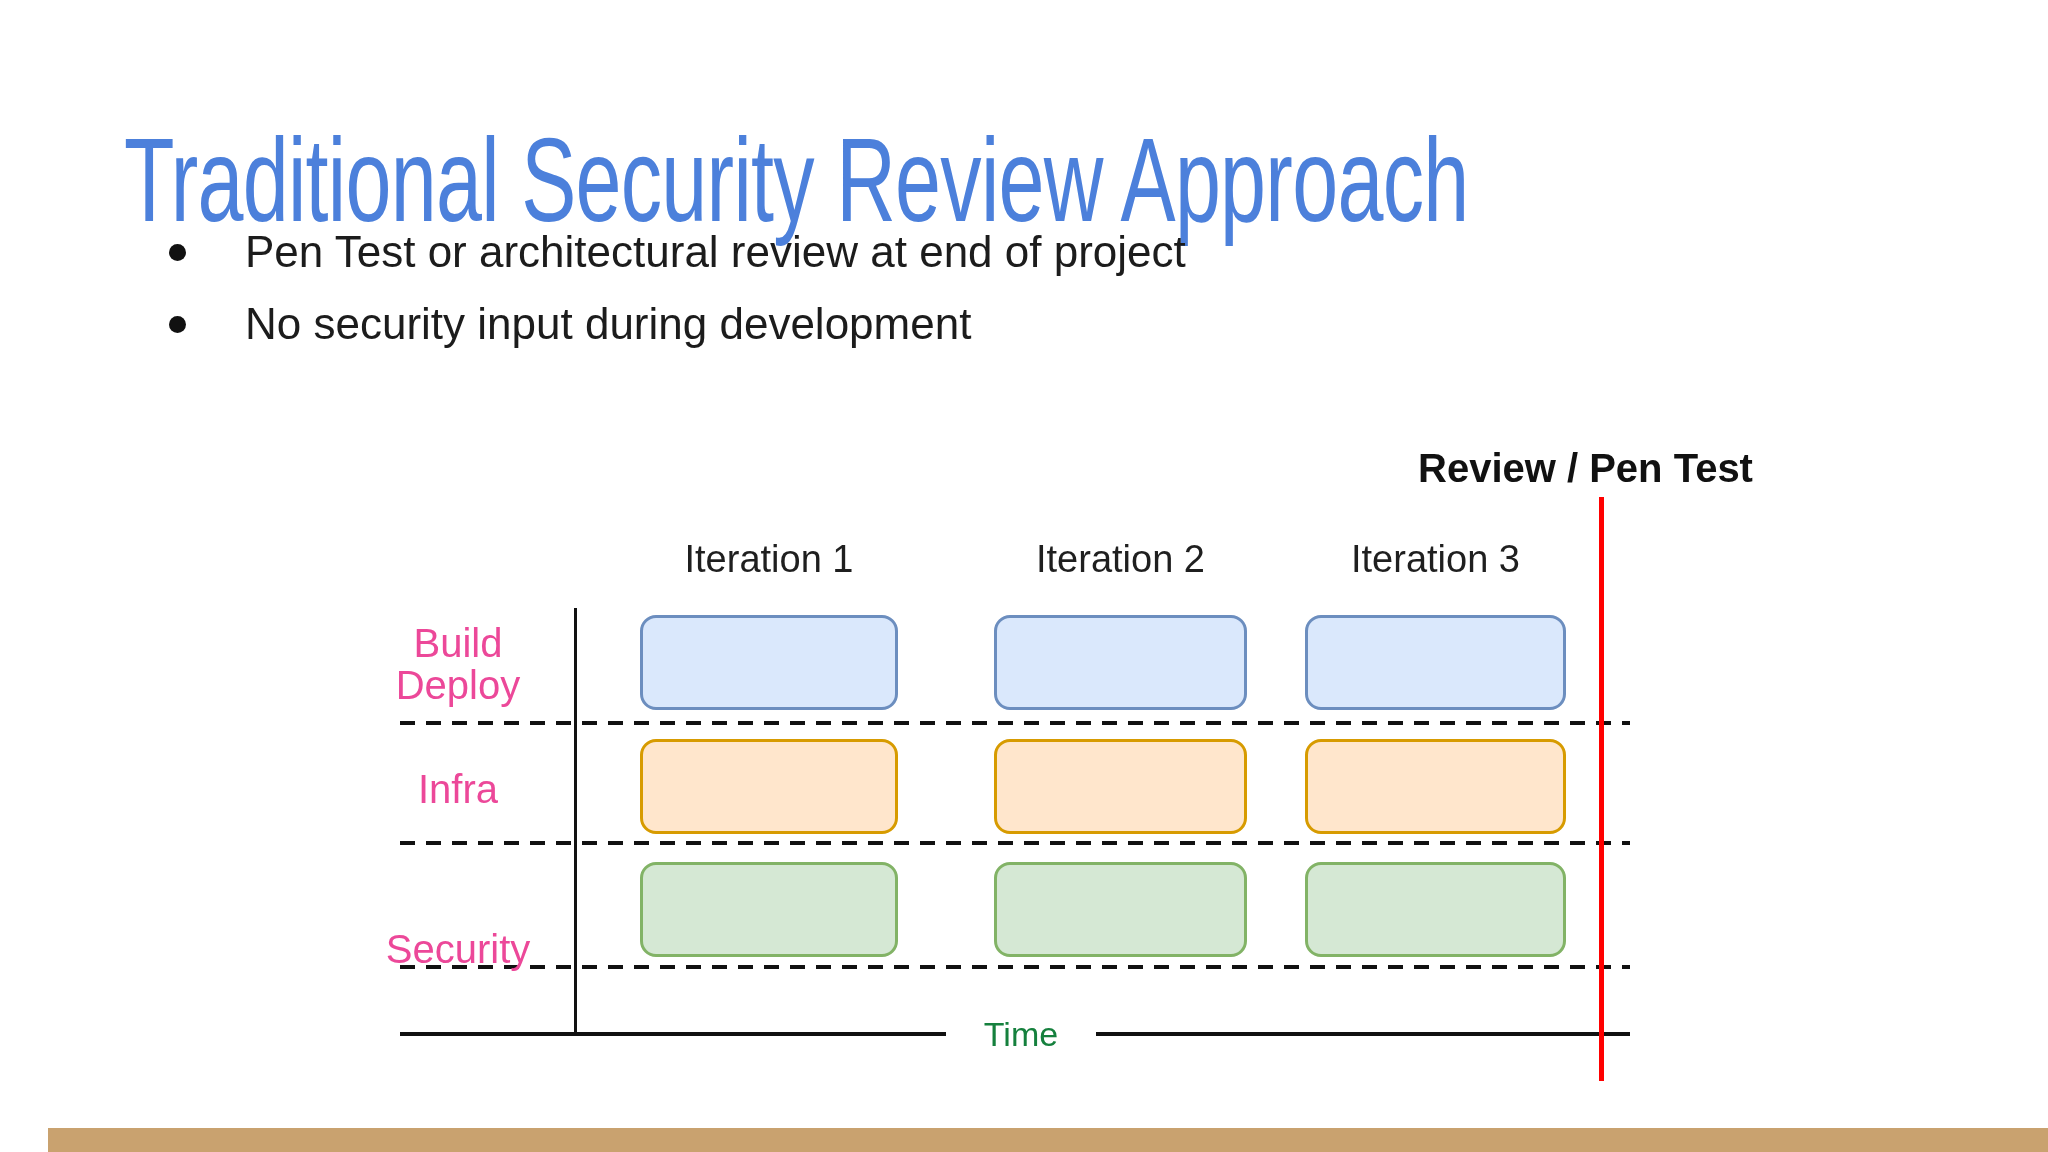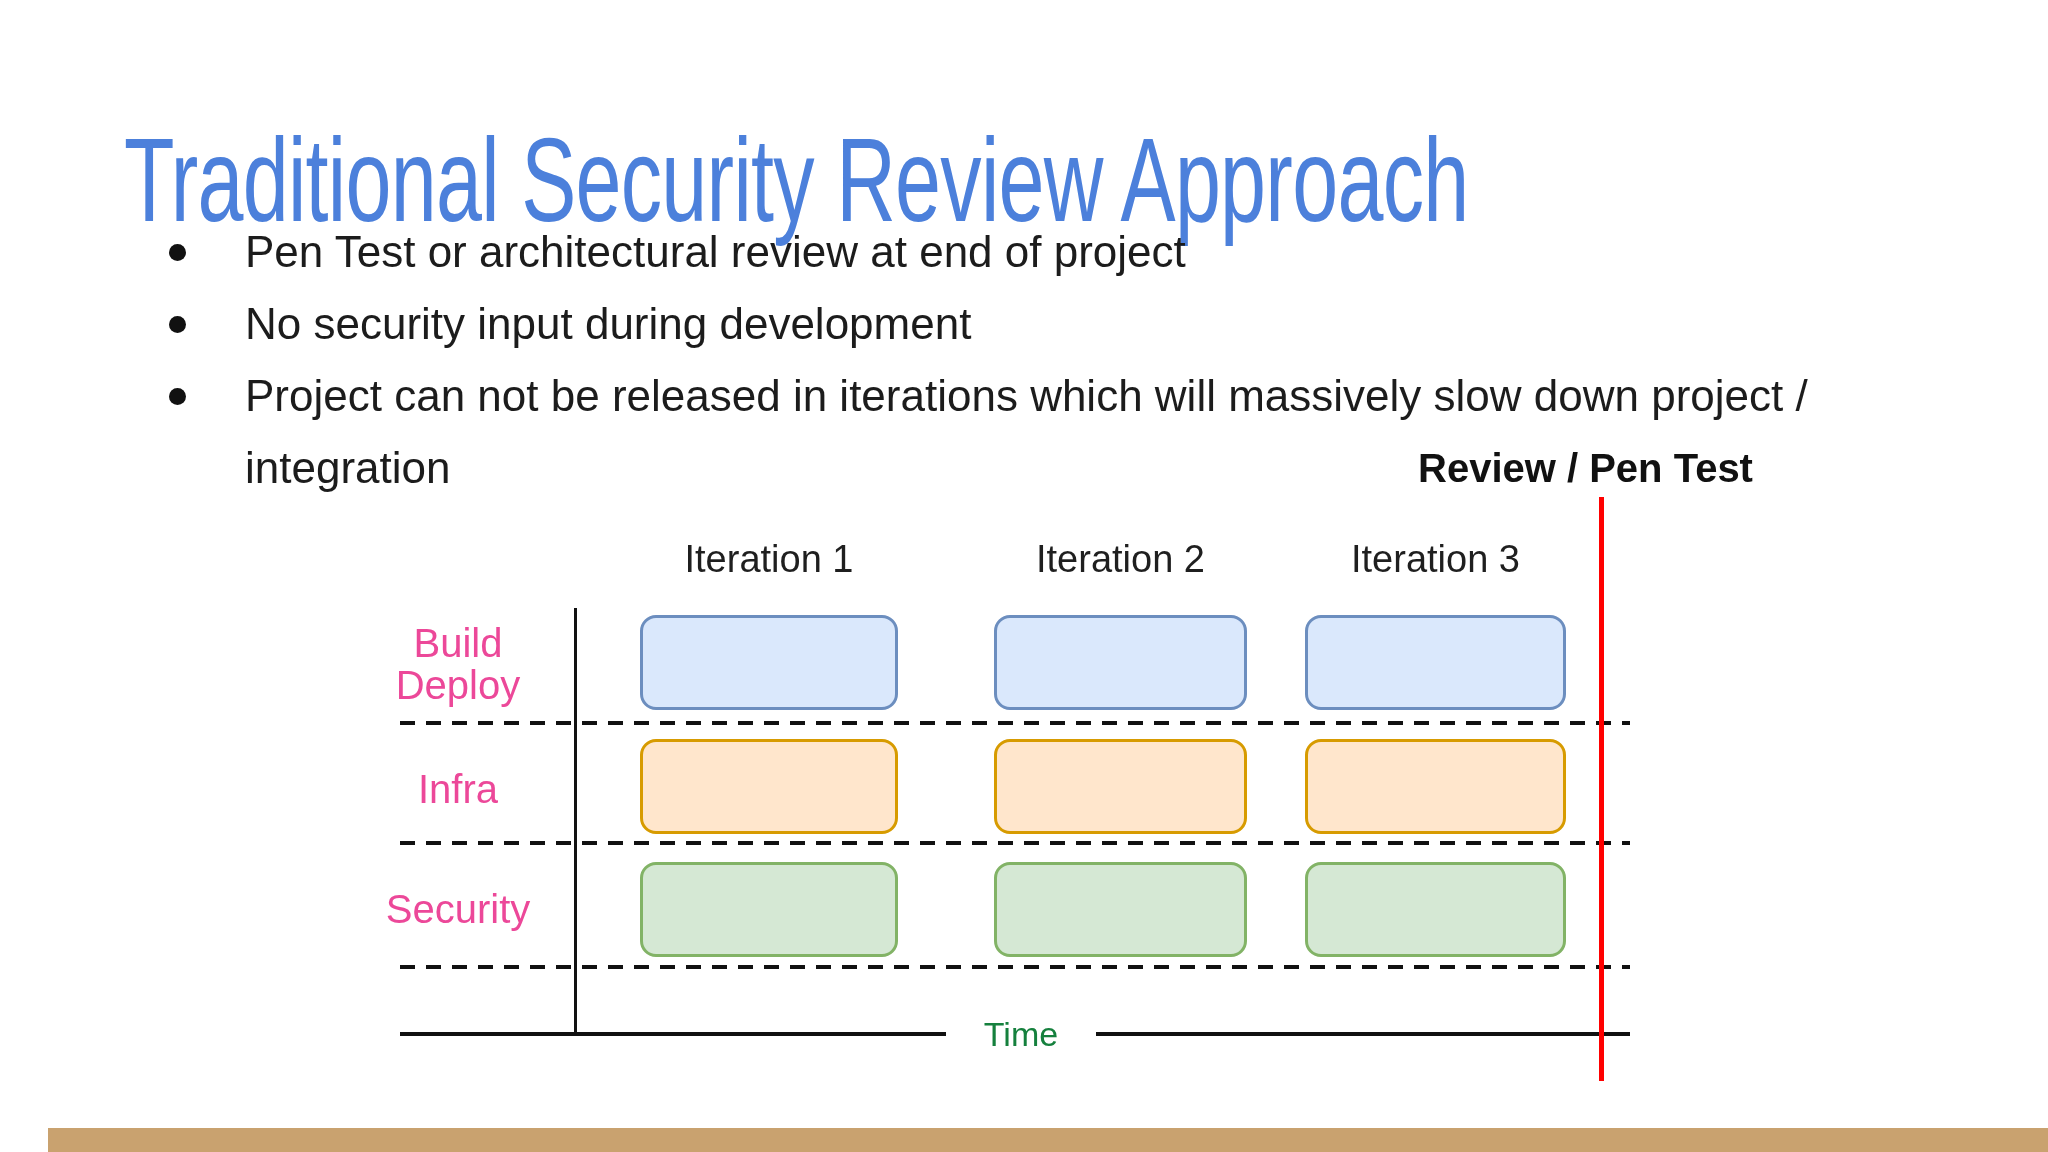--- a/index.html
+++ b/index.html
@@ -67,21 +67,21 @@
     font-size:34px;color:#15803d;text-align:center;
     background:#ffffff;padding:2px 0;z-index:2;white-space:nowrap;
   }
   .row-label{
     position:absolute;left:322px;width:176px;
     font-size:40px;line-height:42px;color:#ec4899;
     text-align:center;
   }
   .row-label.r0{top:622px;}
   .row-label.r1{top:768px;}
-  .row-label.r2{top:888px;}
+  .row-label.r2{top:928px;}
   .box{
     position:absolute;height:95px;
     border:3px solid #888;border-radius:16px;
     box-sizing:border-box;z-index:1;
   }
   .box.c0{left:592px;width:258px;}
   .box.c1{left:946px;width:253px;}
   .box.c2{left:1257px;width:261px;}
   .box.r0{top:615px;}
   .box.r1{top:739px;}
@@ -99,24 +99,20 @@
   <h1 class="title" style="color: rgb(76, 128, 219);">Traditional Security Review Approach</h1>
 
   <ul class="bullets">
     <li>
       <span class="dot"></span>
       <span>Pen Test or architectural review at end of project</span>
     </li>
     <li>
       <span class="dot"></span>
       <span>No security input during development</span>
-    </li>
-    <li>
-      <span class="dot"></span>
-      <span>Project can not be released in iterations which will massively slow down project / integration</span>
     </li>
   </ul>
 
   <div class="annotation">Review / Pen Test</div>
 
   <div class="redline" style="background: rgb(255, 0, 0);"></div>
 
   <div class="col-header" style="left:592px;width:258px;">Iteration 1</div>
   <div class="col-header" style="left:946px;width:253px;">Iteration 2</div>
   <div class="col-header" style="left:1257px;width:261px;">Iteration 3</div>

